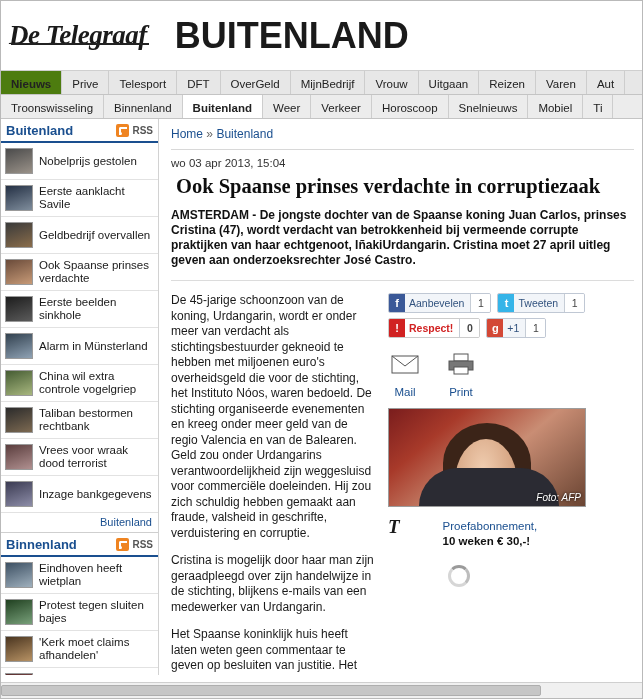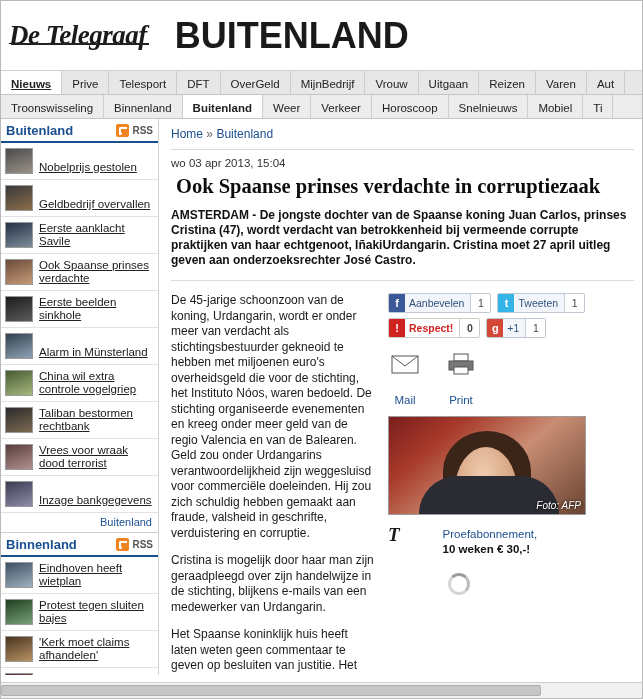--- a/index.html
+++ b/index.html
@@ -72,23 +72,22 @@
     border-right: 1px solid #cdcdcd;
     line-height: 19px;
     height: 24px;
     cursor: pointer;
   }
   .nav-item.active {
     background: #fff;
     font-weight: bold;
   }
   .nav-item.first {
-    background: #ffffff;
-    font-weight: bold;
-    text-decoration: underline;
+    background: #4d7c0f;
+    font-weight: bold;
   }
 
   
   .content {
     display: flex;
     height: 556px;
   }
   .sidebar {
     width: 158px;
     border-right: 1px solid #d2d2d2;
@@ -130,25 +129,24 @@
     border: 2px solid #fff;
     border-right: none; border-bottom: none;
     border-top-left-radius: 2px;
   }
   .rss-text { font-size: 10px; color: #555; font-weight: bold; }
 
   .side-list { list-style: none; margin: 0; padding: 0; }
   .side-item {
     display: flex;
     gap: 6px;
-    align-items: flex-end;
+    align-items: center;
     padding: 5px 5px 5px 4px;
     border-bottom: 1px solid #e2e2e2;
     cursor: pointer;
-    text-decoration: underline;
   }
   .thumb {
     width: 28px; height: 26px;
     flex: 0 0 28px;
     background: #6b6b6b;
     border: 1px solid #9a9a9a;
   }
   .side-item-label {
     font-size: 11.5px;
     line-height: 13px;
@@ -277,21 +275,21 @@
   .tools-row {
     display: flex;
     gap: 26px;
     margin: 14px 0 10px 2px;
     align-items: flex-end;
   }
   .tool {
     display: flex;
     flex-direction: column;
     align-items: center;
-    gap: 18px;
+    gap: 10px;
     cursor: pointer;
   }
   .tool-label { font-size: 11.5px; color: #1a4f8f; }
   .tool-ic { width: 30px; height: 24px; }
 
   .photo {
     width: 198px;
     height: 99px;
     background: linear-gradient(140deg,#7a1d1d 0%,#a83a2a 25%,#c98d74 55%,#6a4432 100%);
     border: 1px solid #9c9c9c;
@@ -418,26 +416,26 @@
           <span class="rss-text">RSS</span>
         </div>
       </div>
 
       <ul class="side-list">
         <li class="side-item">
           <span class="thumb t1"></span>
           <span class="side-item-label">Nobelprijs gestolen</span>
         </li>
         <li class="side-item">
+          <span class="thumb t2"></span>
+          <span class="side-item-label">Eerste aanklacht Savile</span>
+        </li>
+        <li class="side-item">
           <span class="thumb t3"></span>
           <span class="side-item-label">Geldbedrijf overvallen</span>
-        </li>
-        <li class="side-item">
-          <span class="thumb t2"></span>
-          <span class="side-item-label">Eerste aanklacht Savile</span>
         </li>
         <li class="side-item">
           <span class="thumb t4"></span>
           <span class="side-item-label">Ook Spaanse prinses verdachte</span>
         </li>
         <li class="side-item">
           <span class="thumb t5"></span>
           <span class="side-item-label">Eerste beelden sinkhole</span>
         </li>
         <li class="side-item">

